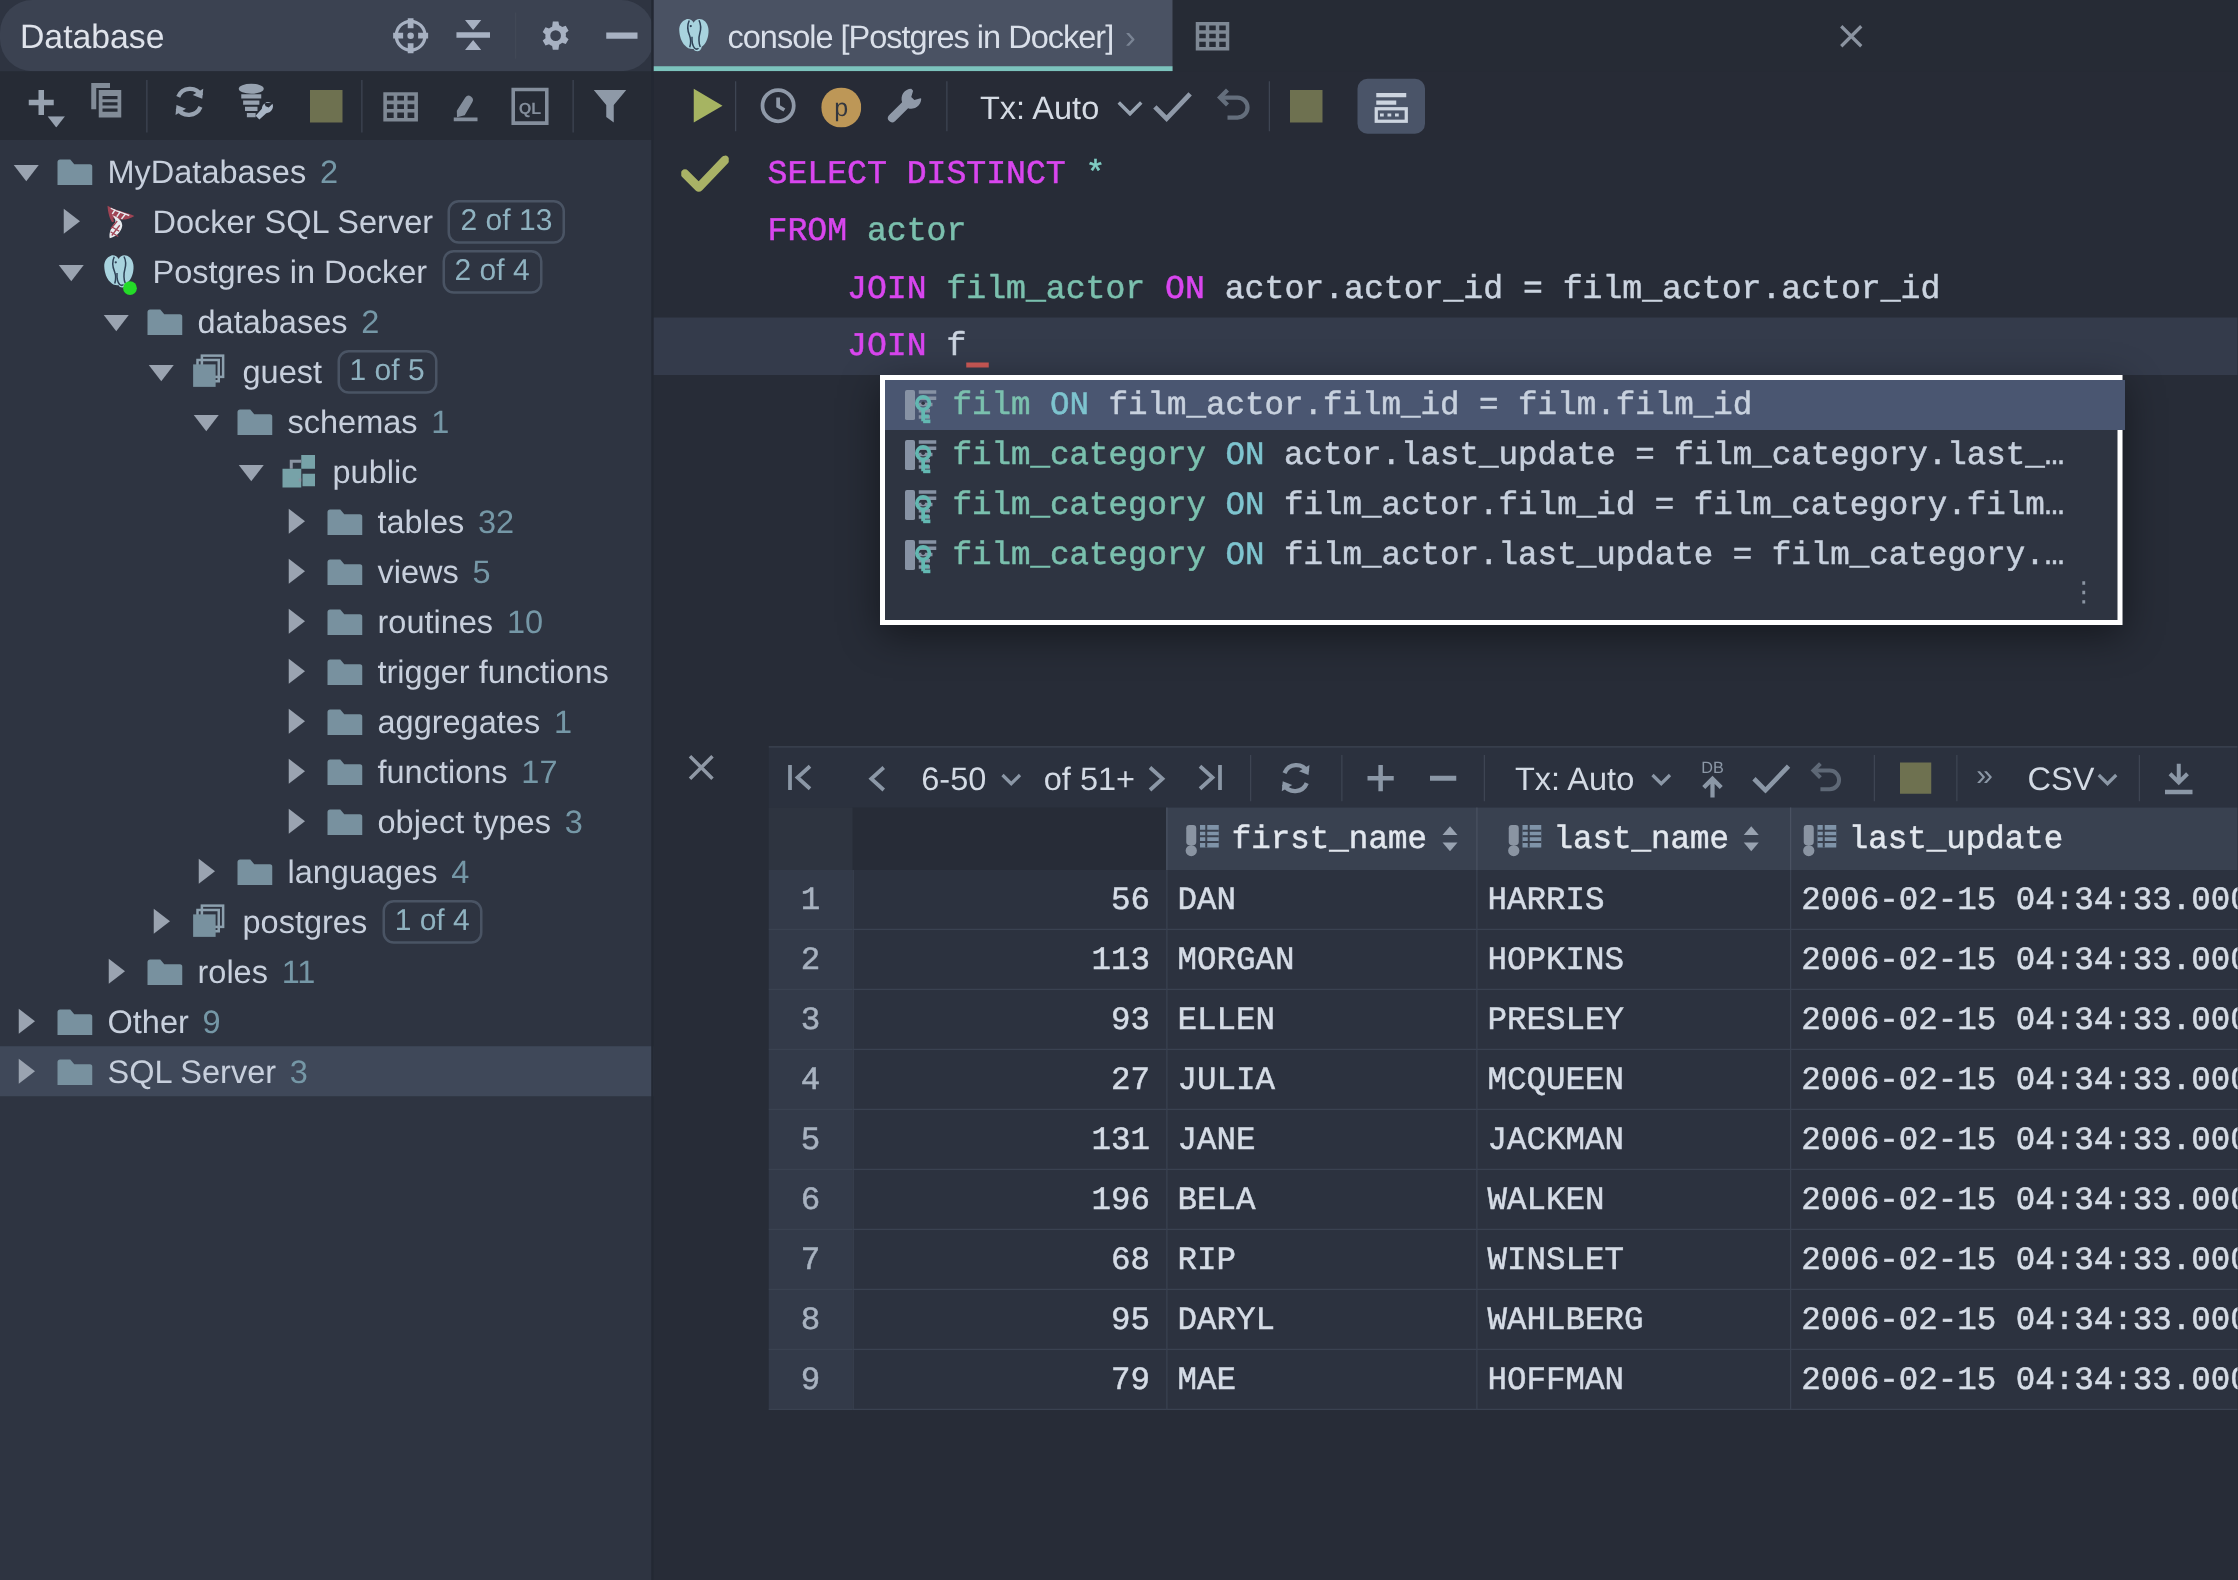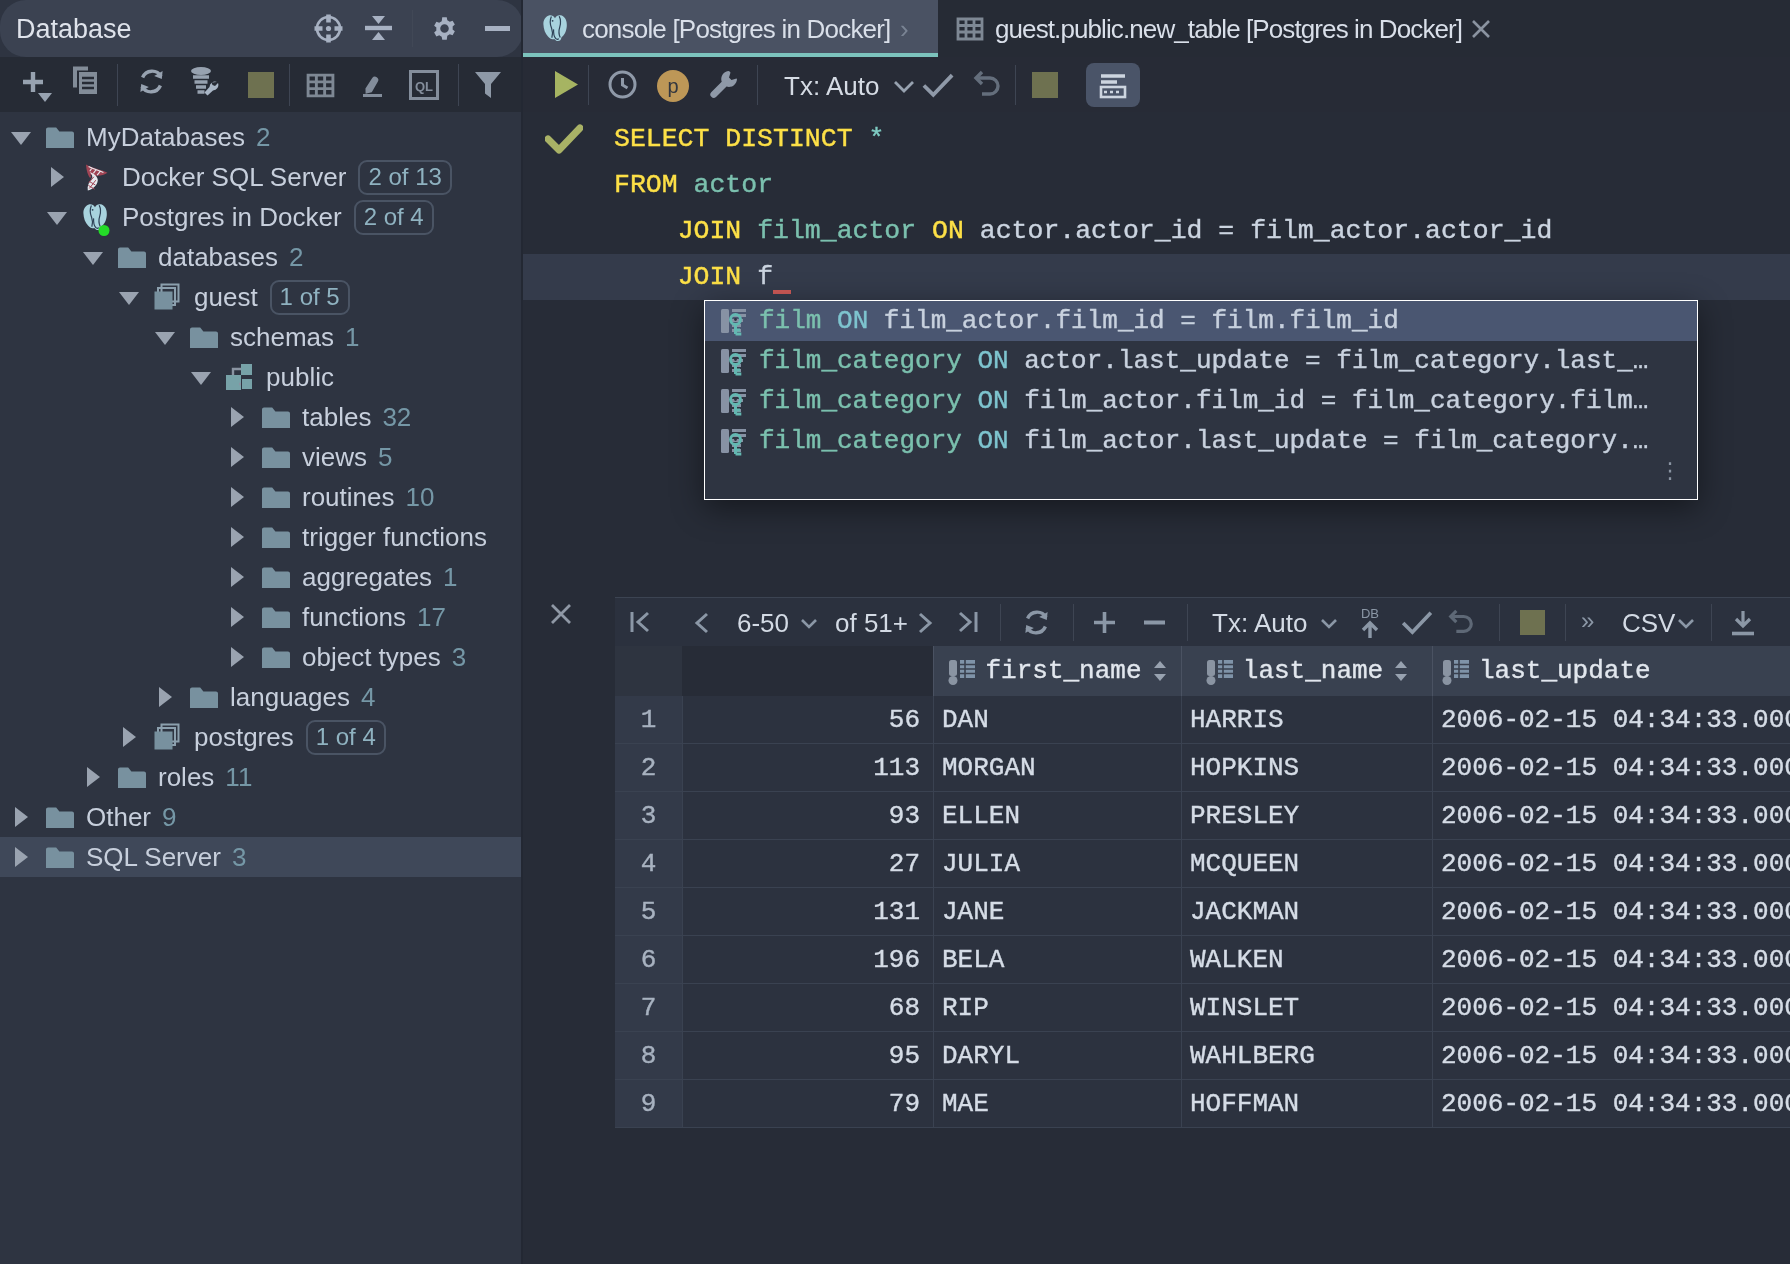--- a/index.html
+++ b/index.html
@@ -20,27 +20,27 @@
 .badge { margin-left:12px; font-size:24px; color:#8FB2C0; border:2px solid #4A5464; border-radius:9px; padding:1px 8px 2px 8px; }
 .arr { width:20px; height:20px; flex:0 0 20px; position:relative; }
 .arr.exp::after { content:""; position:absolute; left:1px; top:5px; border-left:10px solid transparent; border-right:10px solid transparent; border-top:13px solid #9AA3B0; }
 .arr.col::after { content:""; position:absolute; left:5px; top:0px; border-top:10px solid transparent; border-bottom:10px solid transparent; border-left:13px solid #9AA3B0; }
 .ticon { margin-left:14px; width:30px; height:30px; flex:0 0 30px; position:relative; }
 .tlabel { margin-left:12px; }
 .selrow { position:absolute; left:0; width:523px; height:40px; background:#3F4859; }
 #editor { position:absolute; left:0; top:0; width:1267px; height:1264px; }
 .cline { position:absolute; left:0; top:254px; width:1267px; height:46px; background:#343B4B; }
 .codeline { position:absolute; left:91px; font-family:"Liberation Mono",monospace; font-size:26.5px; white-space:pre; line-height:46px; height:46px; -webkit-text-stroke:0.4px; }
-.kw { color:#fde047; }
+.kw { color:#d946ef; }
 .on { color:#7EC4CF; }
 .pop { color:#C8D1DE; }
 .tbl { color:#7BC0AE; }
 .pln { color:#CBD4E0; }
 .star { color:#7FCCC3; }
-#popup { position:absolute; left:181px; top:300px; width:994px; height:200px; background:#2E3441; border:1px solid #ffffff; box-shadow:0 8px 30px rgba(0,0,0,0.45); }
+#popup { position:absolute; left:181px; top:300px; width:994px; height:200px; background:#2E3441; border:4px solid #ffffff; box-shadow:0 8px 30px rgba(0,0,0,0.45); }
 .poprow { position:absolute; left:0; width:992px; height:40px; display:flex; align-items:center; font-family:"Liberation Mono",monospace; font-size:26px; white-space:pre; color:#C8D1DE; -webkit-text-stroke:0.4px; }
 .poprow.sel { background:#4A5671; }
 .popfoot { position:absolute; left:0; top:160px; width:992px; height:40px; border-top:1px solid #3E4756; display:flex; align-items:center; font-size:25px; color:#C5CDD9; }
 #results { position:absolute; left:92px; top:597px; width:1175px; height:533px; }
 #rtb { position:absolute; left:0; top:0; width:1175px; height:49px; background:#2B313E; border-top:1px solid #3C4452; }
 .rtxt { position:absolute; font-size:26px; color:#D3DAE4; top:10px; }
 #grid { position:absolute; left:0; top:49px; width:1175px; height:482px; font-family:"Liberation Mono",monospace; font-size:26px; -webkit-text-stroke:0.4px; }
 .gh { position:absolute; top:0; height:50px; background:#394150; display:flex; align-items:center; justify-content:center; color:#E2E7EE; border-left:1px solid #4A5262; }
 .grow { position:absolute; height:48px; }
 .gnum { position:absolute; left:0; width:67px; height:48px; background:#333A49; color:#A8B2C0; display:flex; align-items:center; justify-content:center; border-bottom:1px solid #3A4251; }
@@ -341,21 +341,20 @@
     <div class="tab-active"></div>
     <div class="tab-underline"></div>
     <svg class="abs" style="left:17px;top:13px;overflow:visible" width="30" height="30" viewBox="0 0 30 30">
         <use href="#i-pg"></use>
       </svg>
     <div class="abs" style="left:59px;top:14px;font-size:26px;color:#D9DFE9;letter-spacing:-0.8px">console [Postgres in Docker]</div>
     <div class="abs" style="left:377px;top:14px;font-size:26px;color:#7A8494">›</div>
     <svg class="abs" style="left:432px;top:14px" width="30" height="30" viewBox="0 0 30 30">
         <use href="#i-grid"></use>
       </svg>
-    <div class="abs" style="left:472px;top:14px;font-size:26px;color:#D9DFE9;letter-spacing:-0.9px">guest.public.new_table [Postgres in Docker]</div>
     <svg class="abs" style="left:948px;top:19px" width="20" height="20" viewBox="0 0 20 20">
         <path d="M2 2 L18 18 M18 2 L2 18" stroke="#8A93A0" stroke-width="2.6"></path>
       </svg>
   </div>
   <div id="etb">
     <svg class="abs" style="left:31px;top:13px" width="25" height="29" viewBox="0 0 25 29">
         <path d="M1 1 L24 14.5 L1 28 z" fill="#A6B462"></path>
       </svg>
     <div class="vdiv" style="left:65px;top:8px;height:40px;background:#3E4553"></div>
     <svg class="abs" style="left:85px;top:13px" width="29" height="29" viewBox="0 0 29 29">

